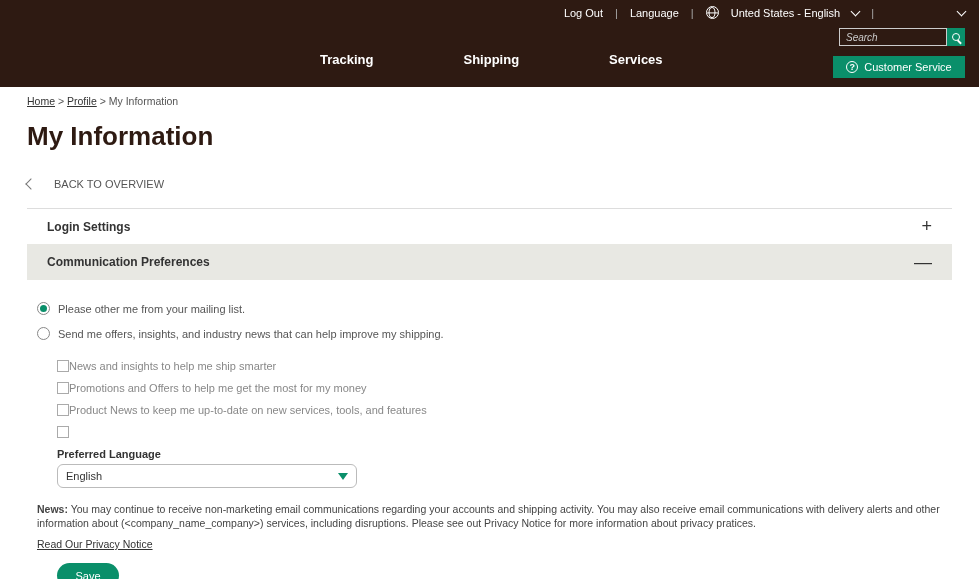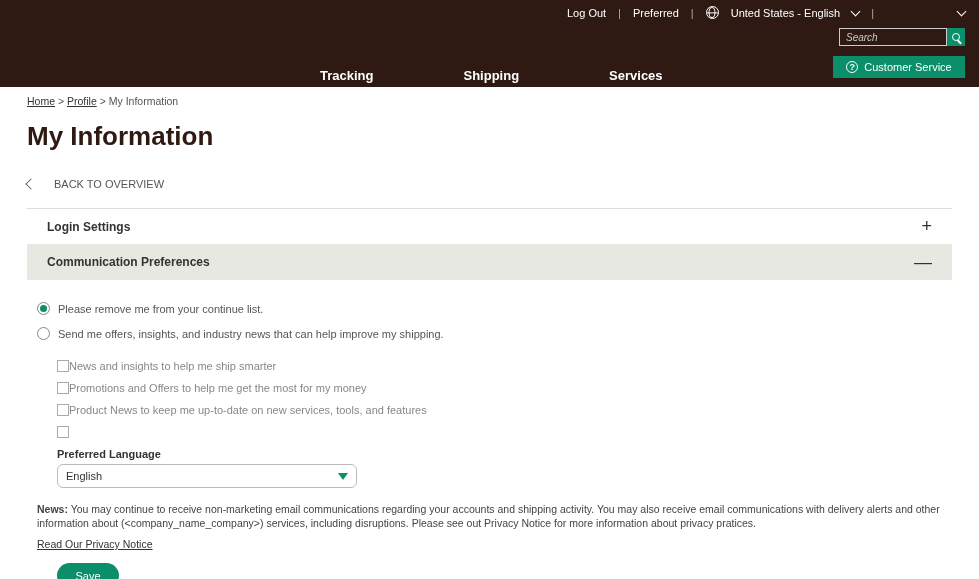--- a/index.html
+++ b/index.html
@@ -13,21 +13,21 @@
   .globe-icon::after { content: ""; position: absolute; top: 50%; left: 0; right: 0; height: 1.2px; background: #fff; transform: translateY(-50%); }
   .chev-down { display: inline-block; width: 7px; height: 7px; border-right: 1.5px solid #fff; border-bottom: 1.5px solid #fff; transform: rotate(45deg); vertical-align: middle; margin-bottom: 2px; }
   .search-wrap { position: absolute; top: 28px; right: 14px; display: flex; }
   .search-input { width: 108px; height: 18px; background: transparent; border: 1px solid #ccc; color: #fff; font-style: italic; font-size: 10px; padding: 0 6px; outline: none; }
   .search-input::placeholder { color: #ccc; }
   .search-btn { width: 18px; height: 18px; background: #0a8f6a; display: flex; align-items: center; justify-content: center; cursor: pointer; }
   .mag { width: 8px; height: 8px; border: 1.5px solid #fff; border-radius: 50%; position: relative; }
   .mag::after { content: ""; position: absolute; width: 5px; height: 1.5px; background: #fff; bottom: -2px; right: -3px; transform: rotate(45deg); }
   .cust-btn { position: absolute; top: 56px; right: 14px; background: #0a8f6a; color: #fff; height: 22px; width: 132px; display: flex; align-items: center; justify-content: center; gap: 6px; font-size: 11px; cursor: pointer; }
   .help-icon { width: 12px; height: 12px; border: 1.3px solid #fff; border-radius: 50%; display: flex; align-items: center; justify-content: center; font-size: 9px; font-weight: bold; }
-  .main-nav { position: absolute; bottom: 4px; left: 320px; display: flex; gap: 90px; font-size: 13px; font-weight: bold; color: #fff; text-align: right; }
+  .main-nav { position: absolute; bottom: 20px; left: 320px; display: flex; gap: 90px; font-size: 13px; font-weight: bold; color: #fff; text-align: right; }
   .main-nav span { cursor: pointer; }
   .content { padding: 0 27px 20px 27px; }
   .breadcrumb { font-size: 10.5px; padding: 8px 0; color: #555; }
   .breadcrumb a { color: #333; text-decoration: underline; cursor: pointer; }
   h1 { font-size: 26px; color: #2e1a12; font-weight: bold; margin: 6px 0 26px 0; }
   .back-link { display: flex; align-items: center; gap: 19px; font-size: 11px; color: #555; cursor: pointer; margin-bottom: 18px; }
   .chev-left { width: 8px; height: 8px; border-left: 1.5px solid #777; border-bottom: 1.5px solid #777; transform: rotate(45deg); }
   .section-bar { border-top: 1px solid #ddd; display: flex; justify-content: space-between; align-items: center; height: 36px; padding: 0 20px; font-size: 12px; font-weight: bold; cursor: pointer; }
   .section-bar.expanded { background: #e8e8e3; border-top: none; }
   .plus, .minus { font-size: 18px; font-weight: normal; color: #333; }
@@ -46,21 +46,21 @@
   .privacy-link { font-size: 10.5px; text-decoration: underline; margin-top: 8px; display: inline-block; cursor: pointer; }
   .save-btn { margin-top: 12px; background: #0a8f6a; color: #fff; border: none; border-radius: 13px; height: 25px; width: 62px; font-size: 11px; cursor: pointer; display: block; margin-left: 20px; }
 </style>
 </head>
 <body>
 
 <div class="header">
   <div class="top-links">
     <span class="top-link">Log Out</span>
     <span class="sep">|</span>
-    <span class="top-link">Preferred</span>
+    <span class="top-link">Language</span>
     <span class="sep">|</span>
     <span class="globe-icon"></span>
     <span class="top-link">Unted States - English</span>
     <span class="chev-down"></span>
     <span class="sep">|</span>
     <span style="width:60px"></span>
     <span class="chev-down"></span>
   </div>
   <div class="search-wrap">
     <input class="search-input" placeholder="Search" style="">
@@ -99,21 +99,21 @@
   </div>
 
   <div class="section-bar expanded">
     <span>Communication Preferences</span>
     <span class="minus">—</span>
   </div>
 
   <div class="prefs-body">
     <div class="radio-row">
       <span class="radio checked"></span>
-      <span>Please remove me from your continue list.</span>
+      <span>Please other me from your mailing list.</span>
     </div>
     <div class="radio-row">
       <span class="radio"></span>
       <span>Send me offers, insights, and industry news that can help improve my shipping.</span>
     </div>
 
     <div class="check-group">
       <div class="check-row">
         <span class="checkbox"></span>
         <span>News and insights to help me ship smarter</span>

